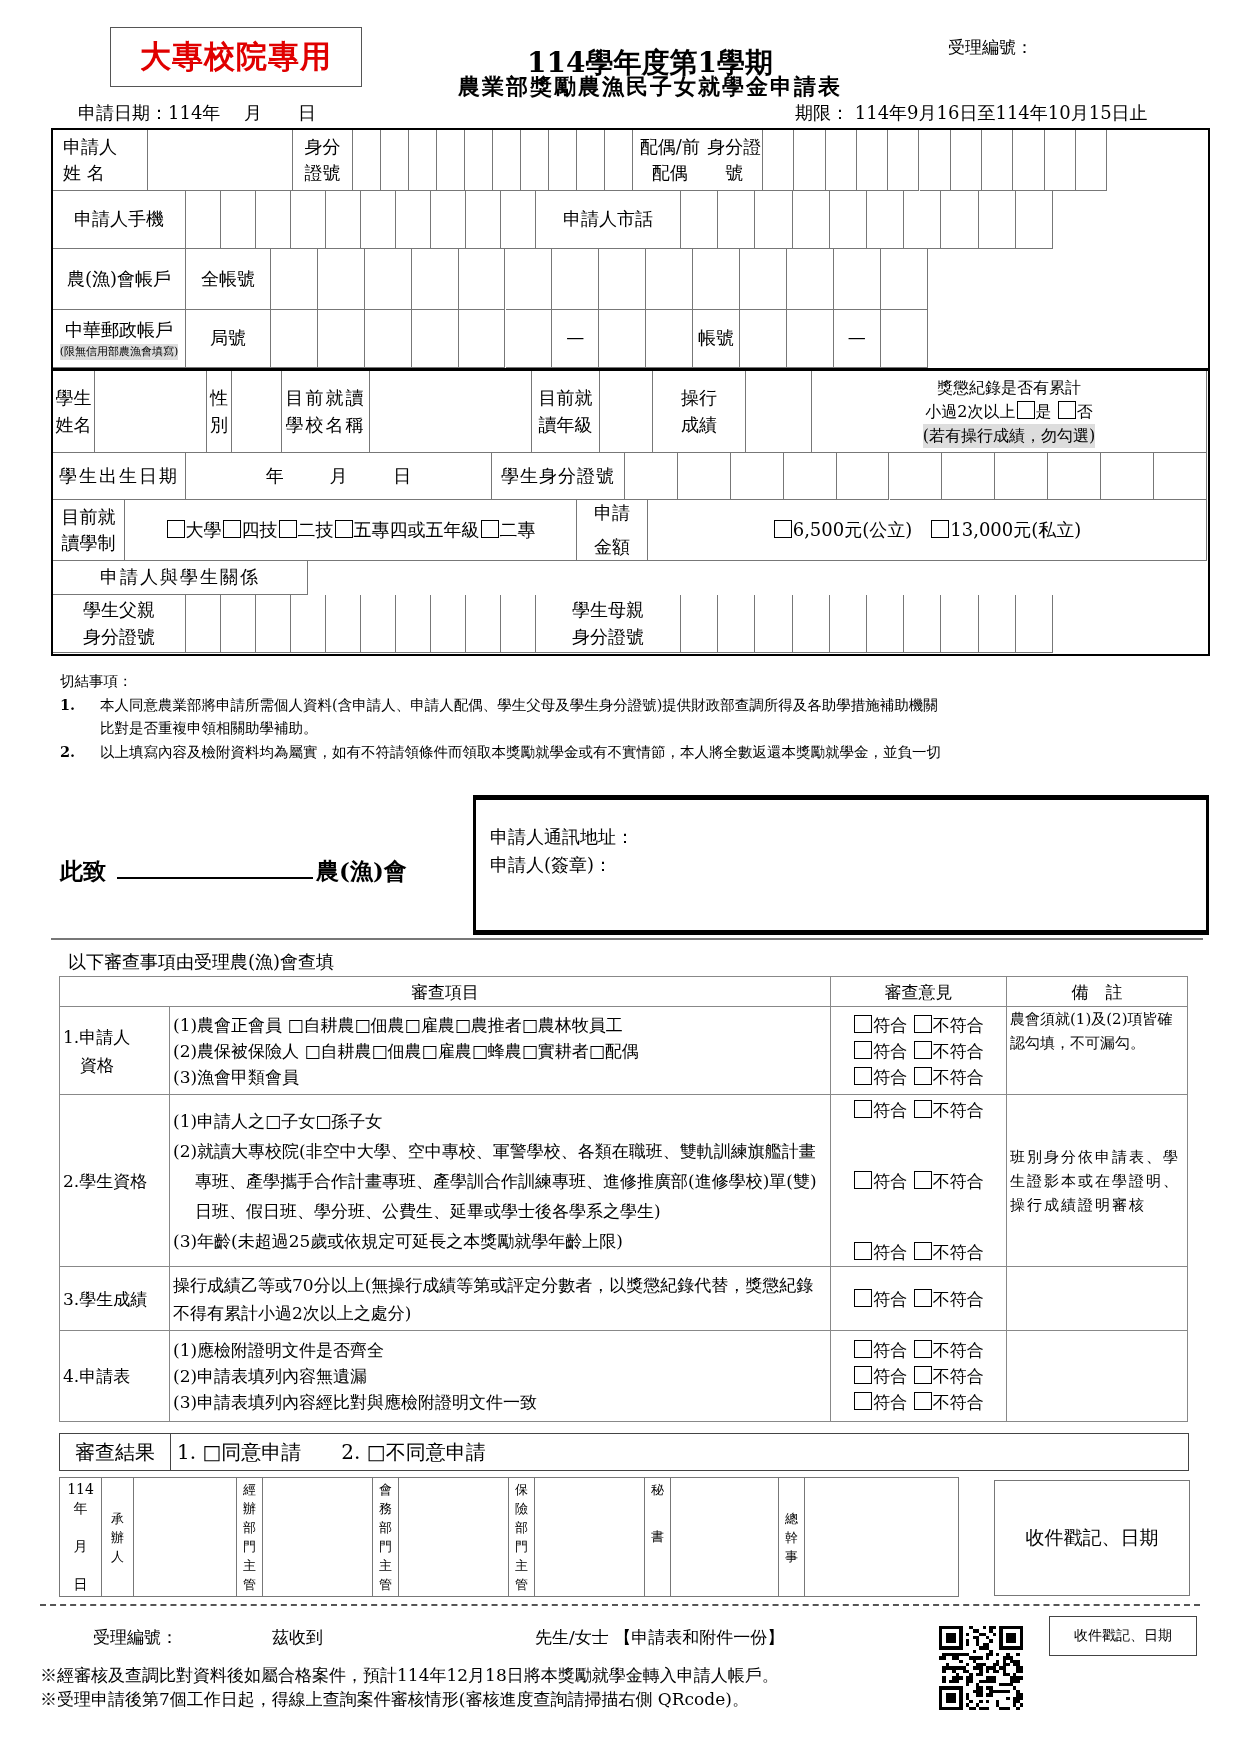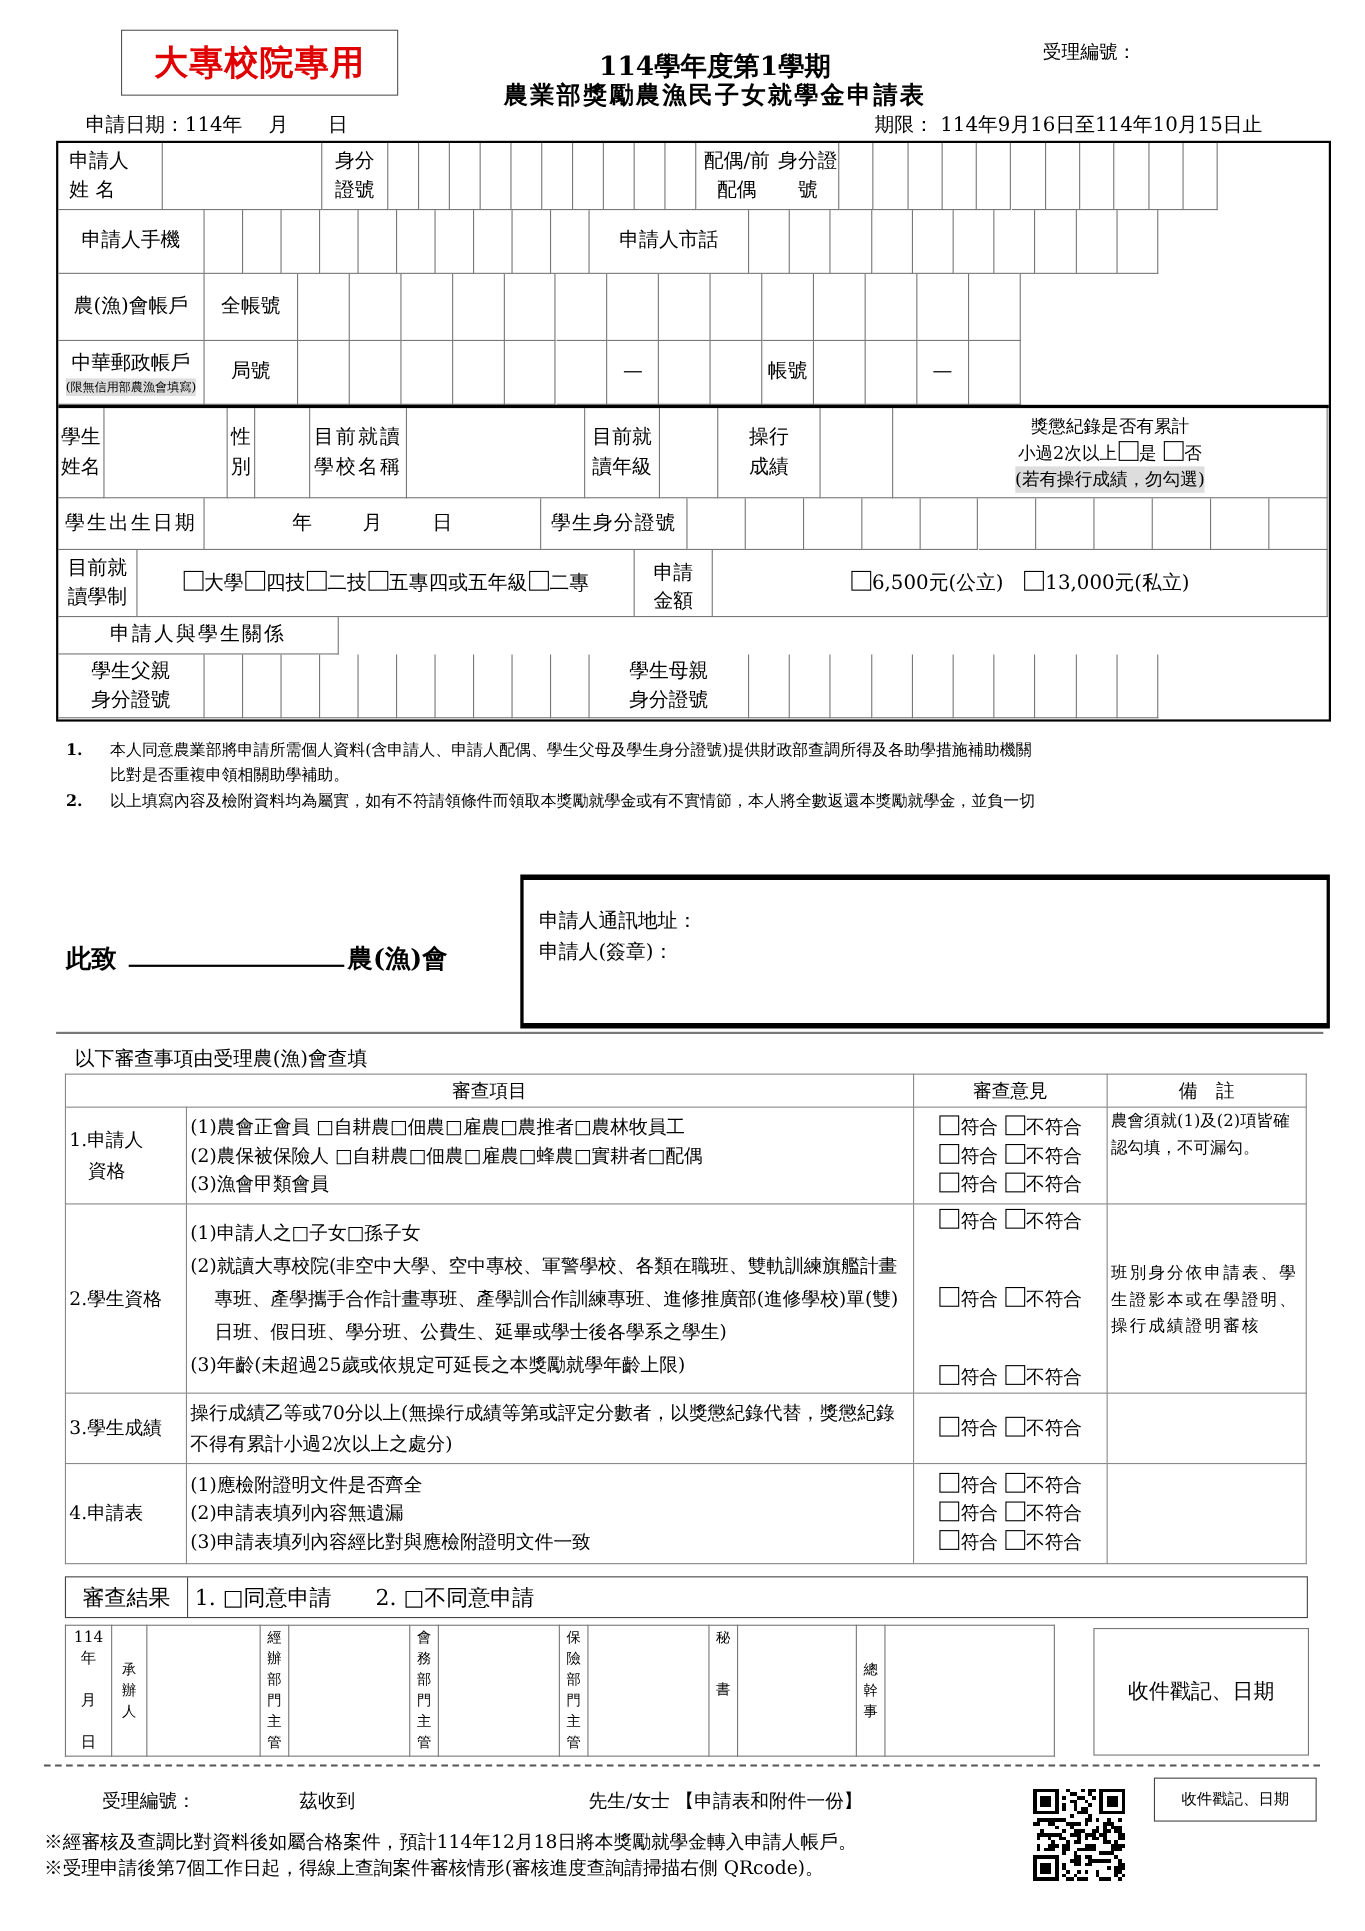--- a/index.html
+++ b/index.html
@@ -1,19 +1,19 @@
 <!DOCTYPE html>
 <html><head>
 <meta charset="utf-8">
 <style>
   html,body{margin:0;padding:0;background:#fff;}
   body{width:1241px;height:1755px;position:relative;font-family:"DejaVu Serif","Liberation Serif",serif;color:#000;overflow:hidden;}
   .abs{position:absolute;}
   .stamp-box{left:110px;top:27px;width:250px;height:58px;border:1.5px solid #555;display:flex;align-items:center;justify-content:center;color:#e00000;font-size:31px;font-weight:bold;letter-spacing:1px;}
-  .title1{left:440px;top:44px;width:420px;text-align:center;font-size:24px;font-weight:bold;}
+  .title1{left:440px;top:44px;width:420px;text-align:center;font-size:28px;font-weight:bold;}
   .title2{left:440px;top:72px;width:420px;text-align:center;font-size:22px;font-weight:bold;letter-spacing:2px;}
   .accept{left:948px;top:36px;font-size:17px;}
   .appdate{left:78px;top:101px;font-size:18px;}
   .deadline{left:795px;top:101px;font-size:18px;}
   table{border-collapse:collapse;}
   .small-gray{font-size:11px;background:#ddd;}
   .gray{background:#ddd;}
   .cb{display:inline-block;width:16px;height:16px;border:1.3px solid #000;vertical-align:-2px;margin:0 1px;}
   .pledge{left:60px;top:670px;width:1150px;font-size:14.5px;line-height:23px;}
   .pledge .num{display:inline-block;width:40px;font-weight:bold;}
@@ -210,21 +210,21 @@
     <div style="position: absolute; left: 995.2px; top: 323px; width: 52.9px; height: 47px; box-sizing: border-box; border-right: 1.5px solid rgb(119, 119, 119); border-bottom: 1.5px solid rgb(119, 119, 119); display: flex; flex-direction: column; align-items: center; justify-content: center; font-size: 18px; line-height: 1.45; text-align: center;"></div>
     <div style="position: absolute; left: 1048.1px; top: 323px; width: 52.9px; height: 47px; box-sizing: border-box; border-right: 1.5px solid rgb(119, 119, 119); border-bottom: 1.5px solid rgb(119, 119, 119); display: flex; flex-direction: column; align-items: center; justify-content: center; font-size: 18px; line-height: 1.45; text-align: center;"></div>
     <div style="position: absolute; left: 1101px; top: 323px; width: 52.9px; height: 47px; box-sizing: border-box; border-right: 1.5px solid rgb(119, 119, 119); border-bottom: 1.5px solid rgb(119, 119, 119); display: flex; flex-direction: column; align-items: center; justify-content: center; font-size: 18px; line-height: 1.45; text-align: center;"></div>
     <div style="position: absolute; left: 0px; top: 370px; width: 72px; height: 61px; box-sizing: border-box; border-right: 1.5px solid rgb(119, 119, 119); border-bottom: 1.5px solid rgb(119, 119, 119); display: flex; flex-direction: column; align-items: center; justify-content: center; font-size: 18px; line-height: 1.45; text-align: center;">
       <span>目前就</span>
       <span>讀學制</span>
     </div>
     <div style="position: absolute; left: 72px; top: 370px; width: 452px; height: 61px; box-sizing: border-box; border-right: 1.5px solid rgb(119, 119, 119); border-bottom: 1.5px solid rgb(119, 119, 119); display: flex; flex-direction: column; align-items: center; justify-content: center; font-size: 18px; line-height: 1.45; text-align: center;">
       <span><span class="cb"></span><span>大學</span><span class="cb"></span><span>四技</span><span class="cb"></span><span>二技</span><span class="cb"></span><span>五專四或五年級</span><span class="cb"></span><span>二專</span></span>
     </div>
-    <div style="position: absolute; left: 524px; top: 370px; width: 71px; height: 61px; box-sizing: border-box; border-right: 1.5px solid rgb(119, 119, 119); border-bottom: 1.5px solid rgb(119, 119, 119); display: flex; flex-direction: column; align-items: center; justify-content: flex-end; font-size: 18px; line-height: 1.45; text-align: center;">
+    <div style="position: absolute; left: 524px; top: 370px; width: 71px; height: 61px; box-sizing: border-box; border-right: 1.5px solid rgb(119, 119, 119); border-bottom: 1.5px solid rgb(119, 119, 119); display: flex; flex-direction: column; align-items: center; justify-content: space-between; font-size: 18px; line-height: 1.45; text-align: center;">
       <span>申請</span>
       <span>金額</span>
     </div>
     <div style="position: absolute; left: 595px; top: 370px; width: 559px; height: 61px; box-sizing: border-box; border-right: 1.5px solid rgb(119, 119, 119); border-bottom: 1.5px solid rgb(119, 119, 119); display: flex; flex-direction: column; align-items: center; justify-content: center; font-size: 18px; line-height: 1.45; text-align: center;">
       <span><span class="cb"></span><span>6,500元(公立)</span> <span class="cb"></span><span>13,000元(私立)</span></span>
     </div>
     <div style="position: absolute; left: 0px; top: 431px; width: 255px; height: 34px; box-sizing: border-box; border-right: 1.5px solid rgb(119, 119, 119); border-bottom: 1.5px solid rgb(119, 119, 119); display: flex; flex-direction: column; align-items: center; justify-content: center; font-size: 18px; line-height: 1.45; text-align: center; letter-spacing: 2px;">
       <span>申請人與學生關係</span>
     </div>
     <div style="position: absolute; left: 0px; top: 465px; width: 133px; height: 58px; box-sizing: border-box; border-right: 1.5px solid rgb(119, 119, 119); border-bottom: 1.5px solid rgb(119, 119, 119); display: flex; flex-direction: column; align-items: center; justify-content: center; font-size: 18px; line-height: 1.45; text-align: center;">
@@ -251,20 +251,21 @@
     <div style="position: absolute; left: 739.6px; top: 465px; width: 37.2px; height: 58px; box-sizing: border-box; border-right: 1.5px solid rgb(119, 119, 119); border-bottom: 1.5px solid rgb(119, 119, 119); display: flex; flex-direction: column; align-items: center; justify-content: center; font-size: 18px; line-height: 1.45; text-align: center;"></div>
     <div style="position: absolute; left: 776.8px; top: 465px; width: 37.2px; height: 58px; box-sizing: border-box; border-right: 1.5px solid rgb(119, 119, 119); border-bottom: 1.5px solid rgb(119, 119, 119); display: flex; flex-direction: column; align-items: center; justify-content: center; font-size: 18px; line-height: 1.45; text-align: center;"></div>
     <div style="position: absolute; left: 814px; top: 465px; width: 37.2px; height: 58px; box-sizing: border-box; border-right: 1.5px solid rgb(119, 119, 119); border-bottom: 1.5px solid rgb(119, 119, 119); display: flex; flex-direction: column; align-items: center; justify-content: center; font-size: 18px; line-height: 1.45; text-align: center;"></div>
     <div style="position: absolute; left: 851.2px; top: 465px; width: 37.2px; height: 58px; box-sizing: border-box; border-right: 1.5px solid rgb(119, 119, 119); border-bottom: 1.5px solid rgb(119, 119, 119); display: flex; flex-direction: column; align-items: center; justify-content: center; font-size: 18px; line-height: 1.45; text-align: center;"></div>
     <div style="position: absolute; left: 888.4px; top: 465px; width: 37.2px; height: 58px; box-sizing: border-box; border-right: 1.5px solid rgb(119, 119, 119); border-bottom: 1.5px solid rgb(119, 119, 119); display: flex; flex-direction: column; align-items: center; justify-content: center; font-size: 18px; line-height: 1.45; text-align: center;"></div>
     <div style="position: absolute; left: 925.6px; top: 465px; width: 37.2px; height: 58px; box-sizing: border-box; border-right: 1.5px solid rgb(119, 119, 119); border-bottom: 1.5px solid rgb(119, 119, 119); display: flex; flex-direction: column; align-items: center; justify-content: center; font-size: 18px; line-height: 1.45; text-align: center;"></div>
     <div style="position: absolute; left: 962.8px; top: 465px; width: 37.2px; height: 58px; box-sizing: border-box; border-right: 1.5px solid rgb(119, 119, 119); border-bottom: 1.5px solid rgb(119, 119, 119); display: flex; flex-direction: column; align-items: center; justify-content: center; font-size: 18px; line-height: 1.45; text-align: center;"></div>
   </div>
 
 <div class="abs pledge">
+  <div>切結事項：</div>
   <div><span class="num">1.</span><span>本人同意農業部將申請所需個人資料(含申請人、申請人配偶、學生父母及學生身分證號)提供財政部查調所得及各助學措施補助機關</span></div>
   <div class="ind">比對是否重複申領相關助學補助。</div>
   <div><span class="num">2.</span><span>以上填寫內容及檢附資料均為屬實，如有不符請領條件而領取本獎勵就學金或有不實情節，本人將全數返還本獎勵就學金，並負一切</span></div>
 </div>
 
 <div class="abs to">
   <span>此致</span>
   <span style="display:inline-block;width:196px;border-bottom:2px solid #000;margin:0 3px;"></span><span>農(漁)會</span>
 </div>
 <div class="abs sigbox">

